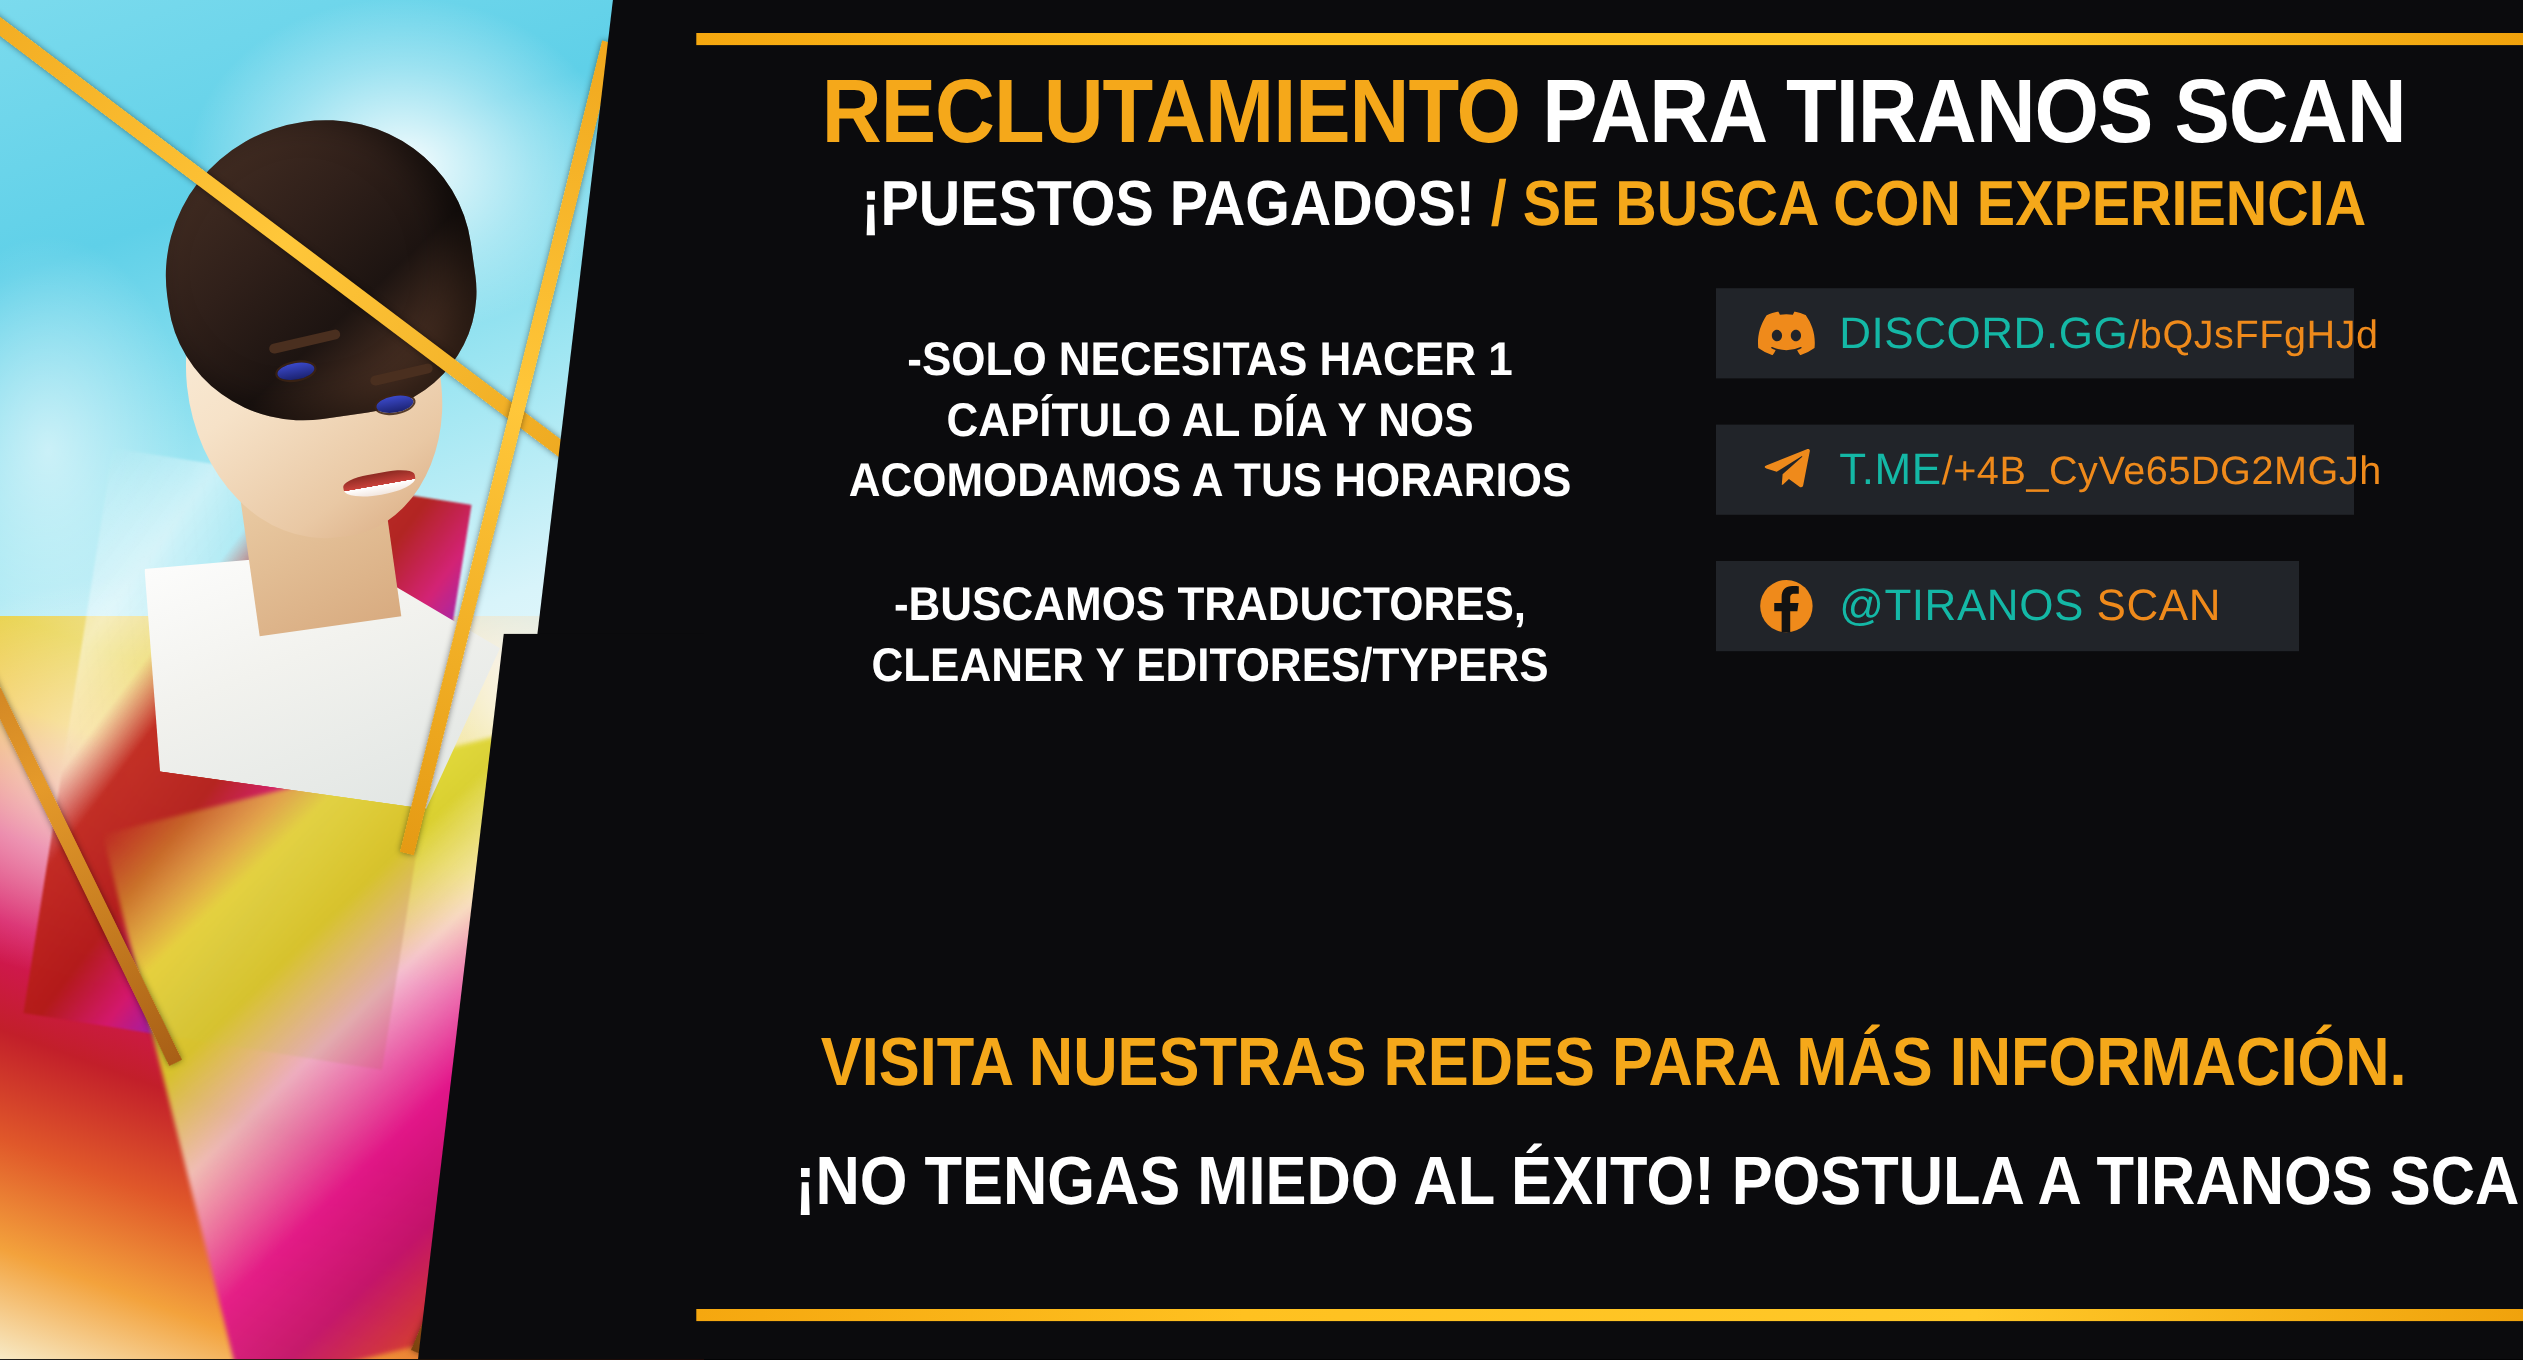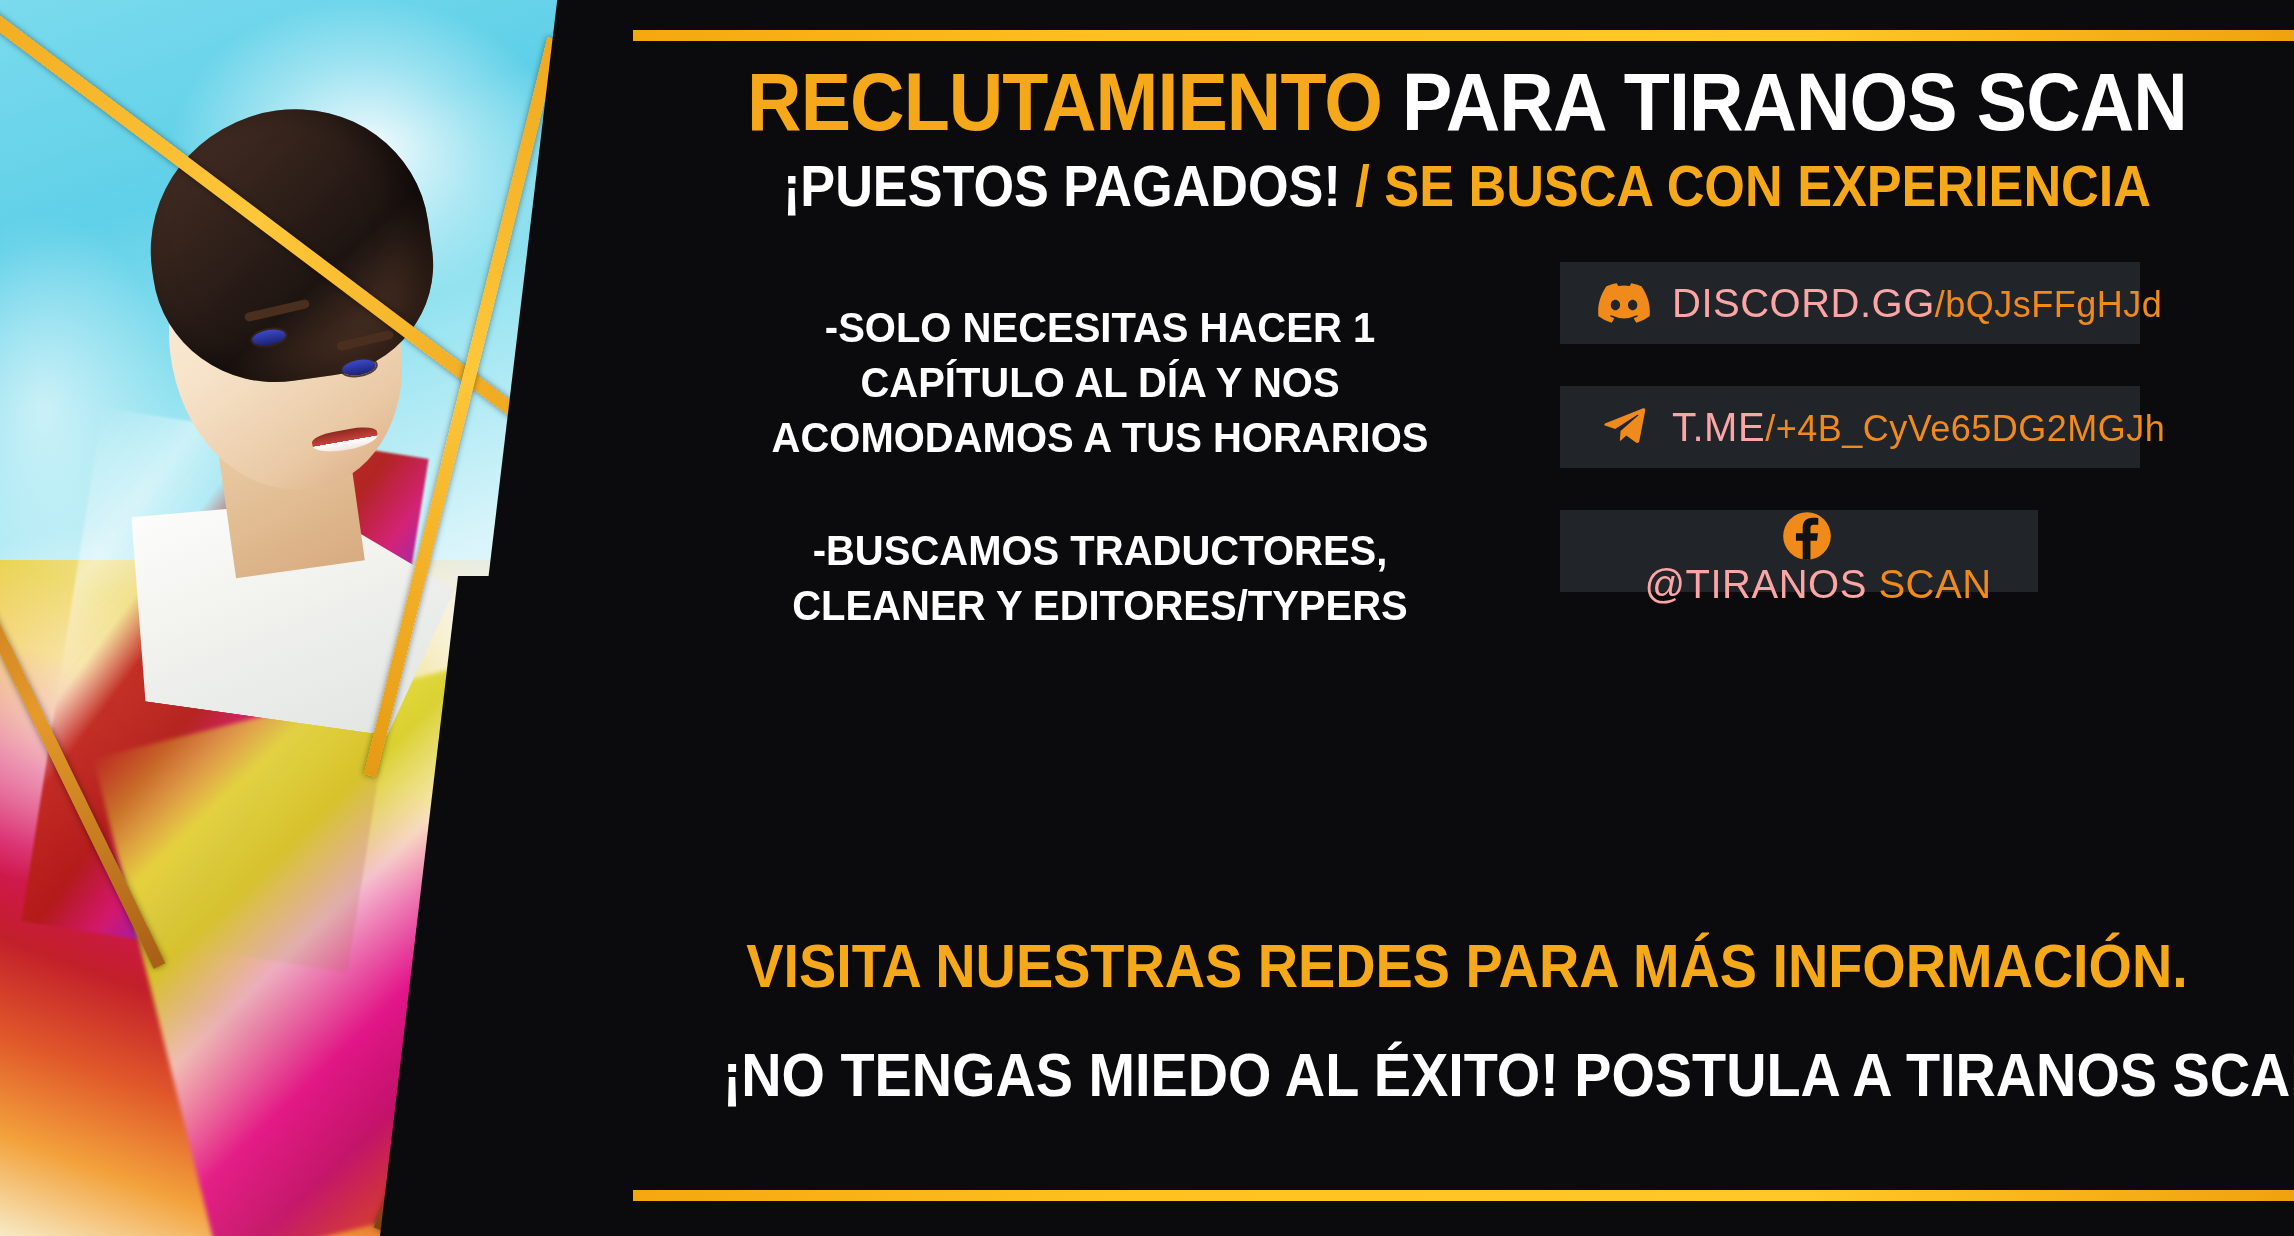--- a/index.html
+++ b/index.html
@@ -203,33 +203,33 @@
   }
   .contact-box{
     position:relative;
     background:#212429;
     height:82px;
     margin-bottom:42px;
     display:flex;align-items:center;
     padding-left:38px;
     box-sizing:border-box;
   }
-  .contact-box.fb{width:478px;flex-direction:column;}
+  .contact-box.fb{width:530px;}
   .c-icon{
     width:52px;height:52px;flex:0 0 52px;
     margin-right:22px;
     display:flex;align-items:center;justify-content:center;
   }
   .c-text{
     font-family:"Liberation Sans",sans-serif;
     font-size:40px;
     letter-spacing:.5px;
     white-space:nowrap;
   }
-  .c-white{color:#fca5a5;text-align:right;}
+  .c-white{color:#14b8a6;text-align:right;}
   .c-orange{color:#ef8a1b;}
   .smallcaps{font-size:36px;}
 
   
   .cta{
     position:absolute;left:0;right:0;top:930px;
     text-align:center;
     font-family:"Liberation Sans Narrow","Liberation Sans",sans-serif;
     font-weight:bold;
     transform:scaleX(.9);

